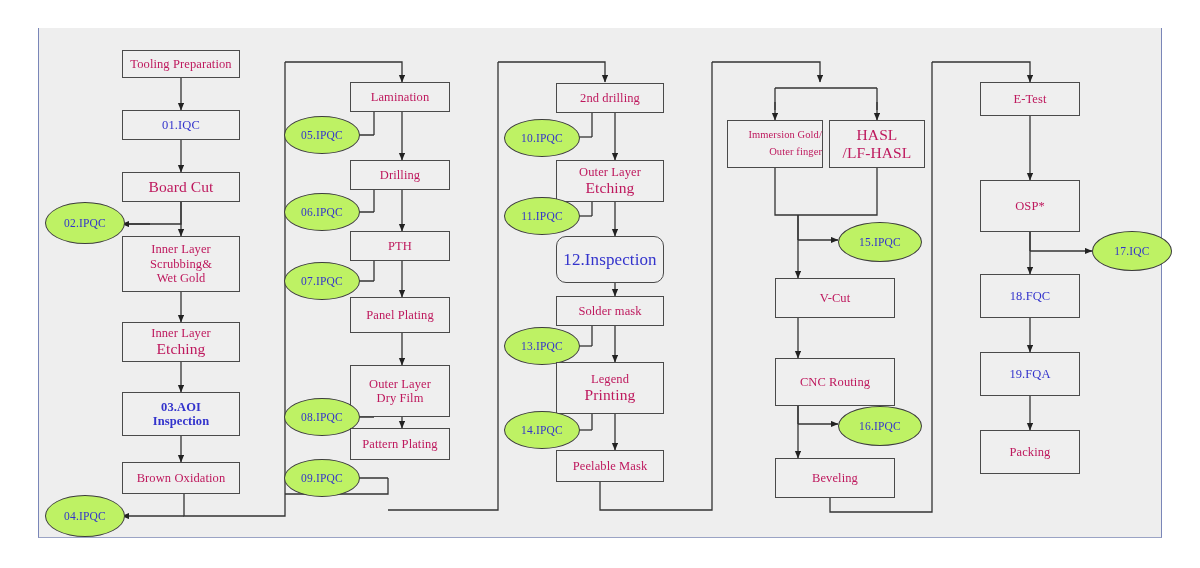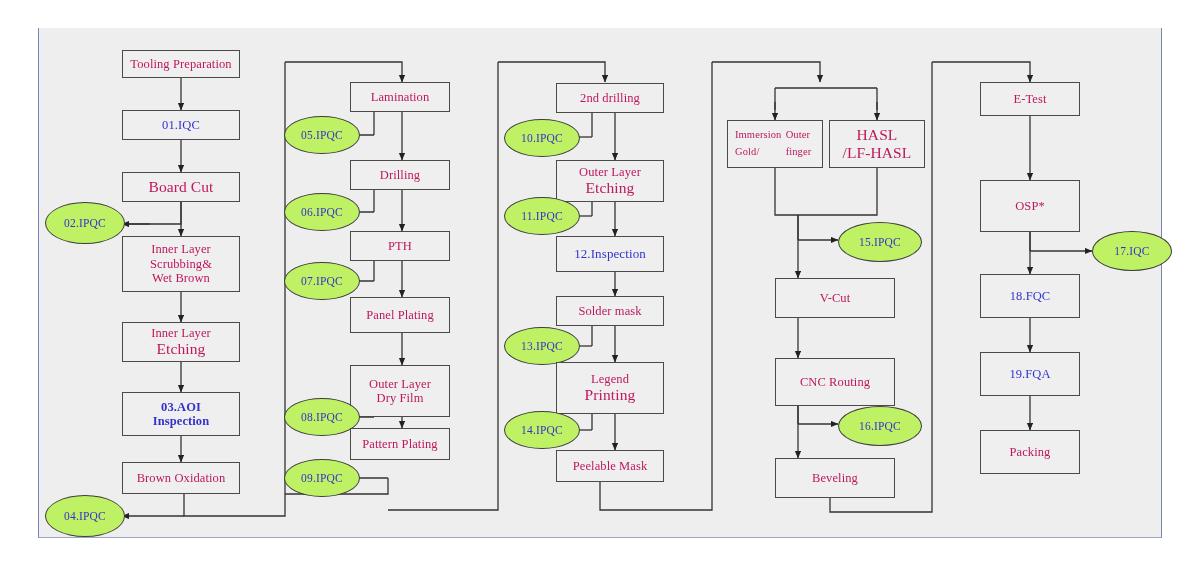--- a/index.html
+++ b/index.html
@@ -200,21 +200,21 @@
 
 <div class="node" style="left:122px;top:172px;width:118px;height:30px;">
   <span class="big">Board Cut</span>
 </div>
 
 <div class="ell" style="left:45px;top:202px;width:80px;height:42px;">02.IPQC</div>
 
 <div class="node" style="left:122px;top:236px;width:118px;height:56px;flex-direction:column;">
   <span class="l2">Inner Layer</span>
   <span class="l2">Scrubbing&amp;</span>
-  <span class="l2">Wet Brown</span>
+  <span class="l2">Wet Gold</span>
 </div>
 
 <div class="node" style="left:122px;top:322px;width:118px;height:40px;flex-direction:column;">
   <span class="l2">Inner Layer</span>
   <span class="l2 big">Etching</span>
 </div>
 
 <div class="node blue" style="left:122px;top:392px;width:118px;height:44px;flex-direction:column;font-weight:bold;">
   <span class="l2">03.AOI</span>
   <span class="l2">Inspection</span>
@@ -253,36 +253,36 @@
 
 <div class="ell" style="left:504px;top:119px;width:76px;height:38px;">10.IPQC</div>
 
 <div class="node" style="left:556px;top:160px;width:108px;height:42px;flex-direction:column;">
   <span class="l2">Outer Layer</span>
   <span class="l2 big">Etching</span>
 </div>
 
 <div class="ell" style="left:504px;top:197px;width:76px;height:38px;">11.IPQC</div>
 
-<div class="node blue" style="left:556px;top:236px;width:108px;height:36px;font-size:13px;">12.Inspection</div>
+<div class="node blue" style="left:556px;top:236px;width:108px;height:47px;font-size:17px;border-radius:10px;">12.Inspection</div>
 
 <div class="node" style="left:556px;top:296px;width:108px;height:30px;">Solder mask</div>
 
 <div class="ell" style="left:504px;top:327px;width:76px;height:38px;">13.IPQC</div>
 
 <div class="node" style="left:556px;top:362px;width:108px;height:52px;flex-direction:column;">
   <span class="l2">Legend</span>
   <span class="l2 big">Printing</span>
 </div>
 
 <div class="ell" style="left:504px;top:411px;width:76px;height:38px;">14.IPQC</div>
 
 <div class="node" style="left:556px;top:450px;width:108px;height:32px;">Peelable Mask</div>
 
-<div class="node leftal" style="left:727px;top:120px;width:96px;height:48px;align-items:center;justify-content:center;">
+<div class="node leftal" style="left:727px;top:120px;width:96px;height:48px;flex-direction:column;align-items:flex-end;justify-content:center;">
   <span class="l2">Immersion Gold/</span>
   <span class="l2">Outer finger</span>
 </div>
 
 <div class="node" style="left:829px;top:120px;width:96px;height:48px;flex-direction:column;">
   <span class="l2 big">HASL</span>
   <span class="l2 big">/LF-HASL</span>
 </div>
 
 <div class="ell" style="left:838px;top:222px;width:84px;height:40px;">15.IPQC</div>

